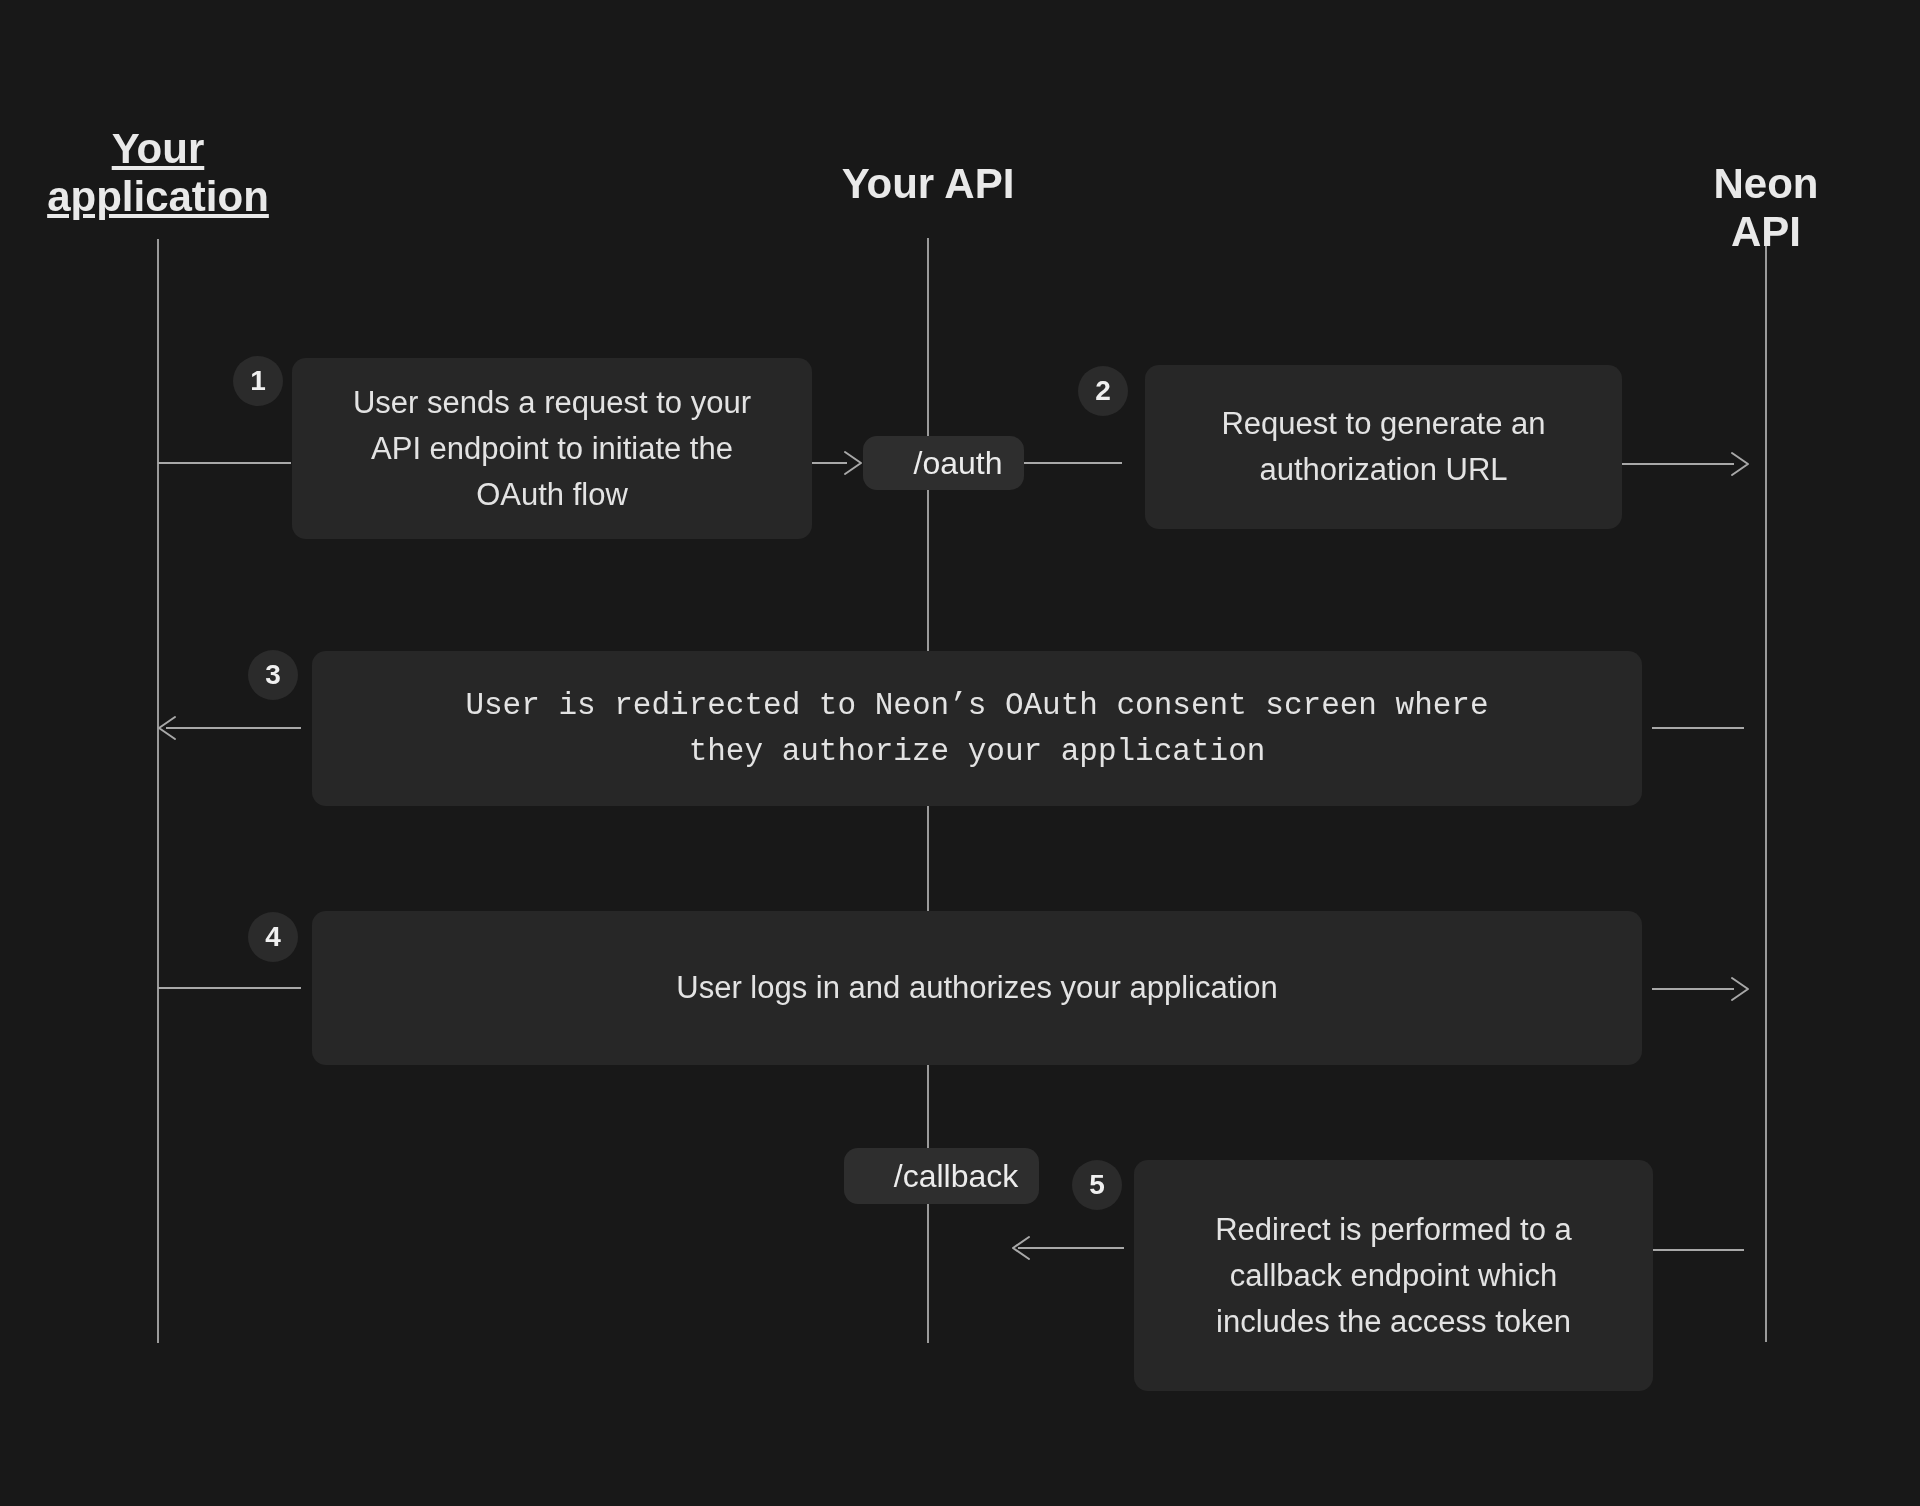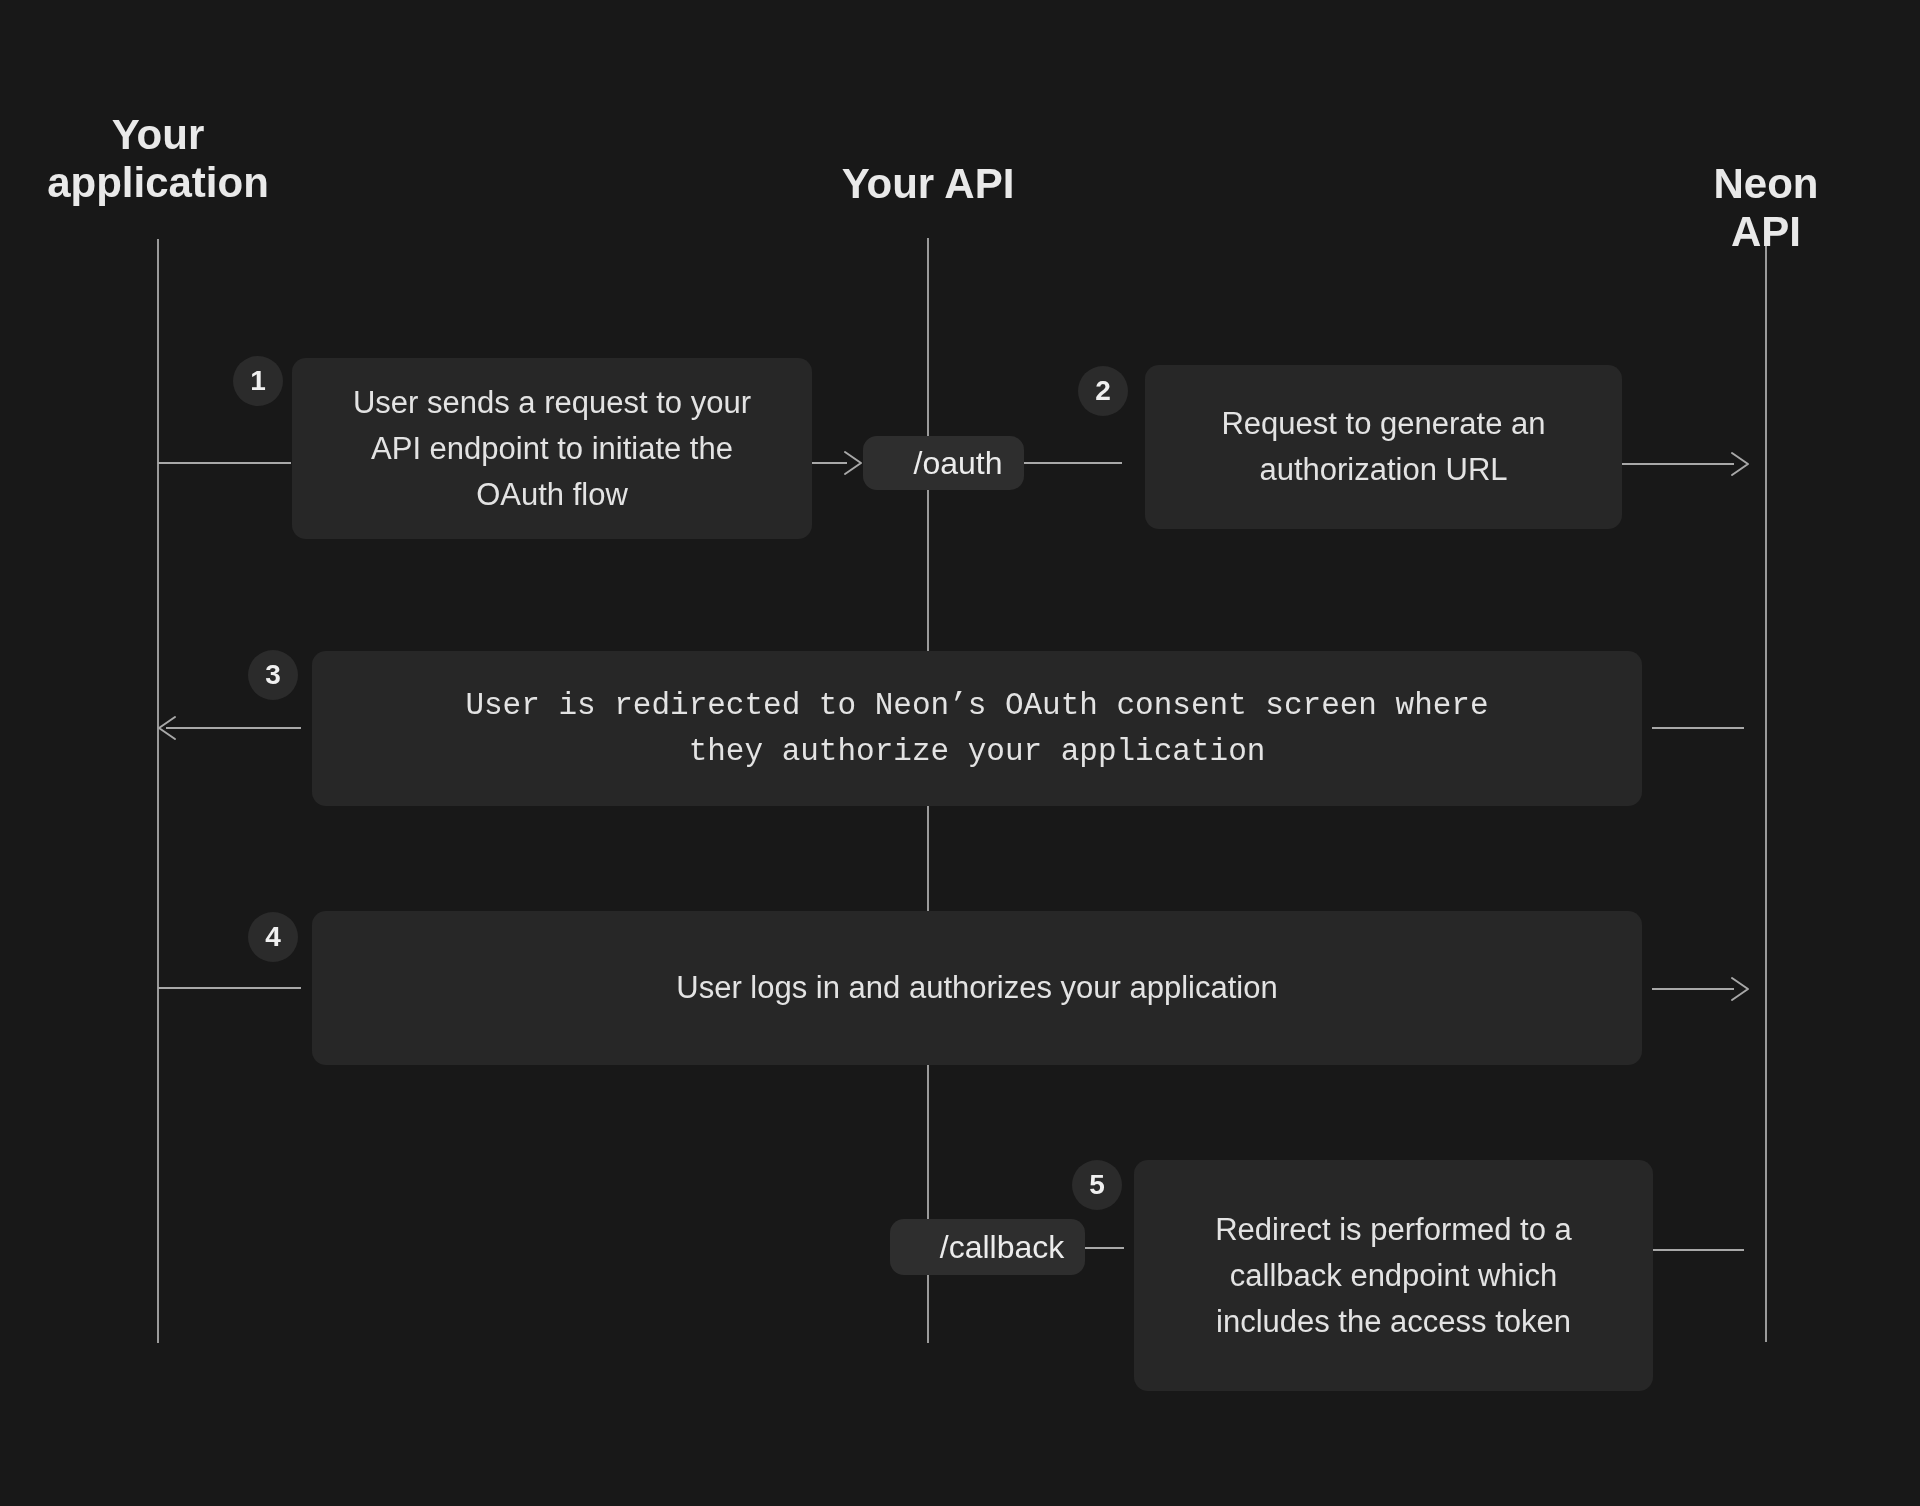--- a/index.html
+++ b/index.html
@@ -108,21 +108,21 @@
     </g>
 
     <g>
       <line x1="1018" y1="1248" x2="1124" y2="1248" stroke="#a8a8a8" stroke-width="2"></line>
       <path d="M1029,1237 L1013,1248 L1029,1259" fill="none" stroke="#a8a8a8" stroke-width="2" stroke-linecap="round" stroke-linejoin="round"></path>
     </g>
 
     <line x1="1653" y1="1250" x2="1744" y2="1250" stroke="#a8a8a8" stroke-width="2"></line>
   </svg>
 
-  <div class="actor" style="left:158px; top:111px;">Your
+  <div class="actor" style="left:158px; top:125px;text-decoration:underline;">Your
 application</div>
   <div class="actor" style="left:928px; top:160px;">Your API</div>
   <div class="actor" style="left:1766px; top:160px;">Neon API</div>
 
   <div class="badge" style="left:233px; top:356px;">1</div>
   <div class="badge" style="left:1078px; top:366px;">2</div>
   <div class="badge" style="left:248px; top:650px;">3</div>
   <div class="badge" style="left:248px; top:912px;">4</div>
   <div class="badge" style="left:1072px; top:1160px;">5</div>
 
@@ -142,15 +142,15 @@
   <div class="box" style="left:312px; top:911px; width:1330px; height:154px;">
     <span>User logs in and authorizes your application</span>
   </div>
   <div class="box" style="left:1134px; top:1160px; width:519px; height:231px;">
     <span>Redirect is performed to a
 callback endpoint which
 includes the access token</span>
   </div>
 
   <div class="pill" style="left:863px; top:436px; width:132px; height:54px;">/oauth</div>
-  <div class="pill" style="left:844px; top:1219px; width:166px; height:56px;margin-left:46px;">/callback</div>
+  <div class="pill" style="left:844px; top:1148px; width:166px; height:56px;">/callback</div>
 
 </div>
 
 </body></html>

